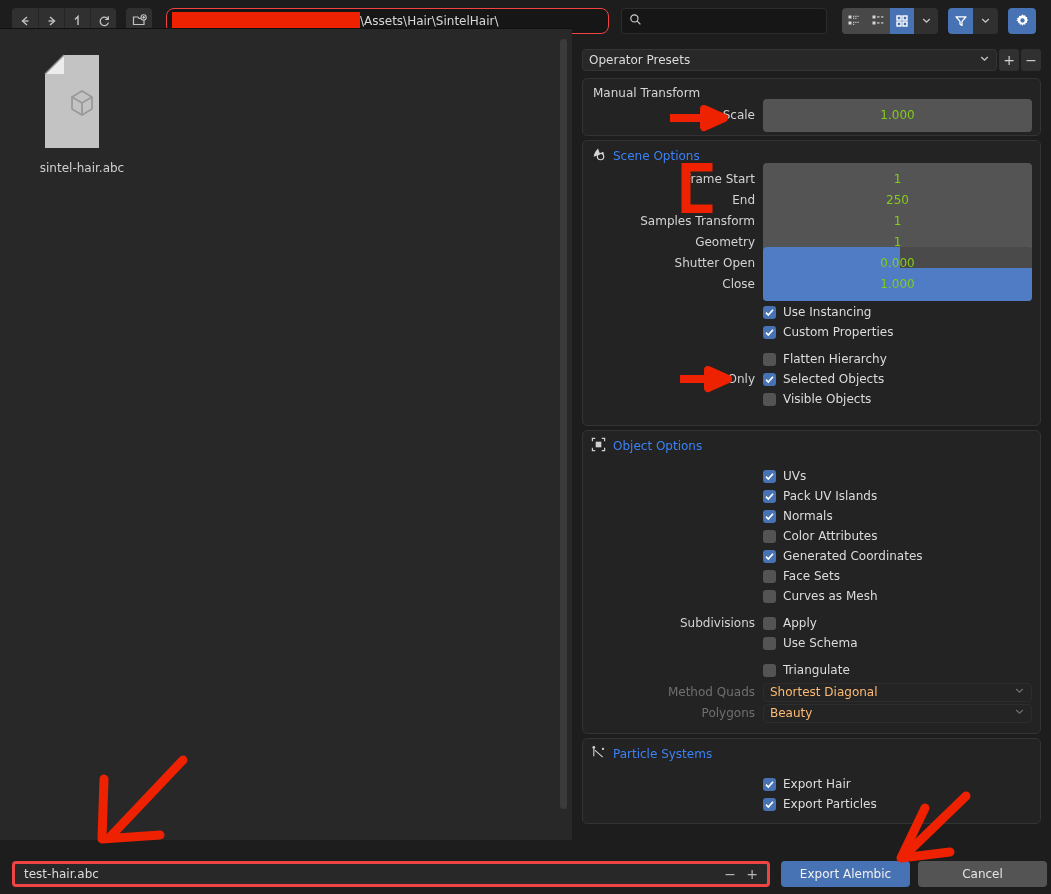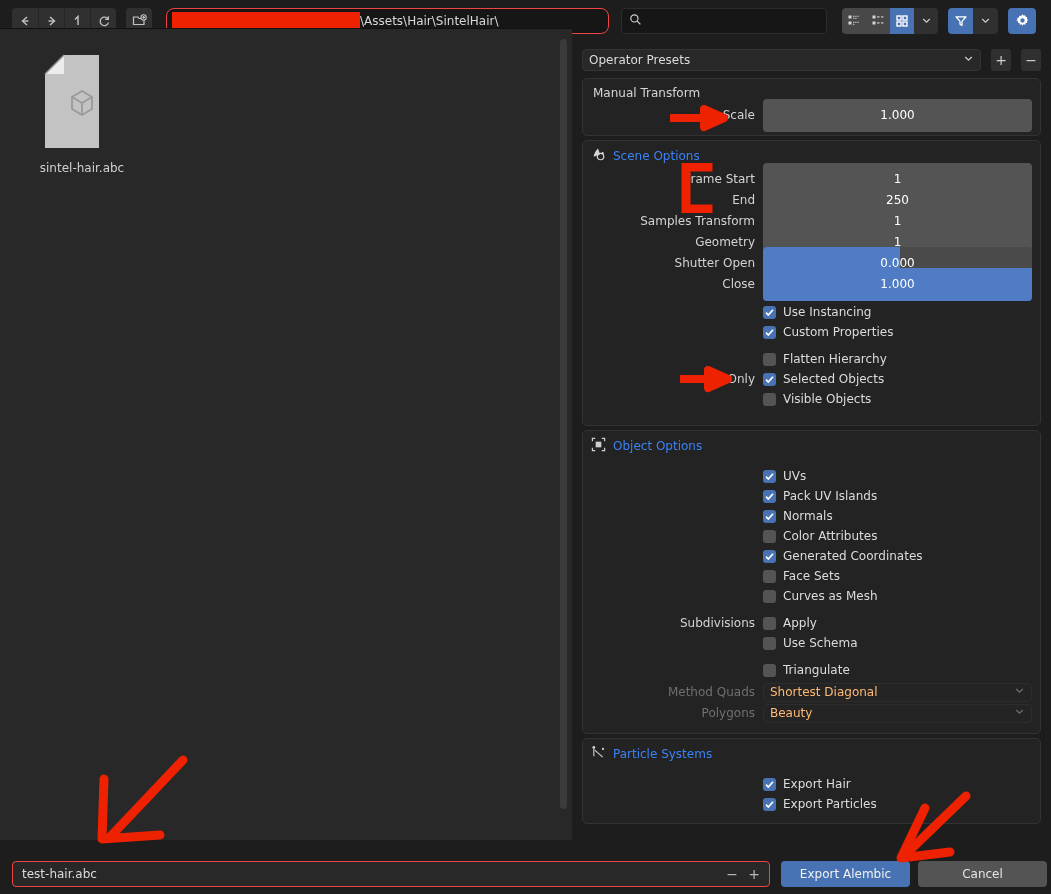--- a/index.html
+++ b/index.html
@@ -68,21 +68,21 @@
   .vscroll {
     position: absolute; right: 5px; top: 10px; width: 7px; height: 770px;
     background: #3b3b3b; border-radius: 4px;
   }
 
   
   .props {
     position: absolute; left: 578px; top: 46px; width: 468px; height: 806px;
     background: #1d1d1d;
   }
-  .preset-row { display: flex; align-items: center; gap: 8px; padding: 3px 5px 3px 4px; text-align: center; }
+  .preset-row { display: flex; align-items: center; gap: 0; padding: 3px 5px 3px 4px; text-align: center; }
   .preset-select {
     flex: 1; height: 22px; background: #282828; border: 1px solid #343434;
     border-radius: 4px; display: flex; align-items: center;
     padding: 0 6px; justify-content: space-between; color: #dcdcdc; font-size: 12px;
   }
   .mini-btn {
     width: 20px; height: 22px; background: #303030; margin-left: 2px;
     display: flex; align-items: center; justify-content: center;
     color: #cfcfcf; font-size: 14px; border-radius: 3px;
   }
@@ -96,21 +96,21 @@
 
   .row { display: flex; align-items: center; height: 20px; margin-bottom: 1px; }
   .row .lbl {
     width: 172px; text-align: right; padding-right: 8px;
     font-size: 12px; color: #d3d3d3; white-space: nowrap;
   }
   .row .lbl.dim { color: #6f6f6f; }
   .numfield {
     flex: 1; height: 33px; background: #545454; border-radius: 4px;
     display: flex; align-items: center; justify-content: center;
-    font-size: 12px; color: #ffffff; position: relative; overflow: hidden;
+    font-size: 12px; color: #84cc16; position: relative; overflow: hidden;
   }
   .numfield.joined-top { border-radius: 4px 4px 0 0; }
   .numfield.joined-bot { border-radius: 0 0 4px 4px; }
   .slider { background: #4a4a4a; }
   .slider .fill {
     position: absolute; left: 0; top: 0; bottom: 0; background: #4f7cc4;
   }
   .slider .val { position: relative; z-index: 2; }
   .dropdown {
     flex: 1; height: 19px; background: #282828; border: 1px solid #343434;
@@ -131,21 +131,21 @@
   .cbtext { margin-left: 7px; font-size: 12px; color: #dcdcdc; }
   .spacer6 { height: 7px; }
 
   
   .bottombar {
     position: absolute; left: 0; bottom: 0; width: 1051px; height: 41px;
     background: #1d1d1d; display: flex; align-items: center;
   }
   .namefield {
     margin-left: 12px; width: 758px; height: 26px; background: #282828;
-    border: 1px solid #ef4444; border-radius: 4px;
+    border: 3px solid #ef4444; border-radius: 4px;
     display: flex; align-items: center; padding: 0 4px 0 9px;
   }
   .namefield input {
     flex: 1; background: transparent; border: none; outline: none;
     color: #dcdcdc; font-family: inherit; font-size: 12px;
   }
   .stepper { width: 22px; text-align: center; color: #b9b9b9; font-size: 14px; }
   .okbtn {
     margin-left: 11px; width: 129px; height: 26px; background: #4772b3;
     border-radius: 4px; display: flex; align-items: center; justify-content: center;

